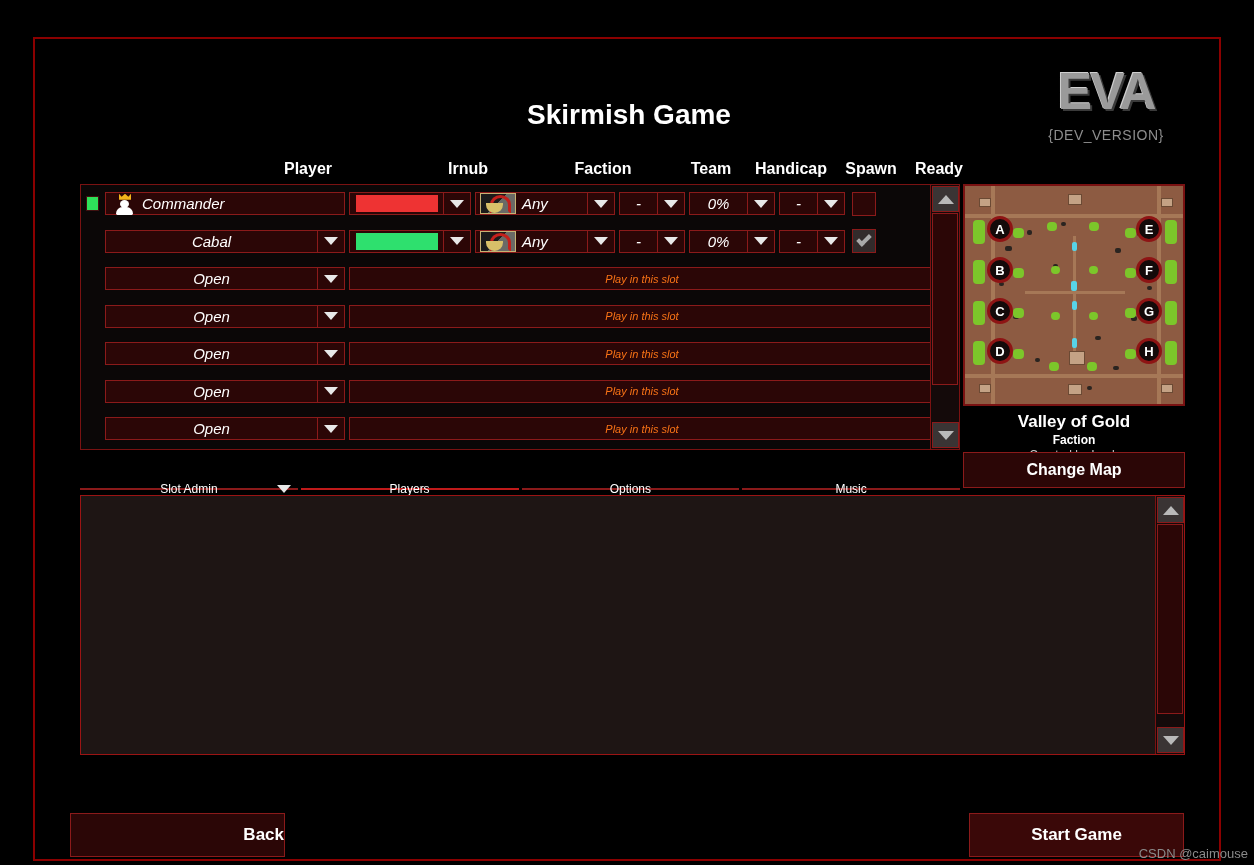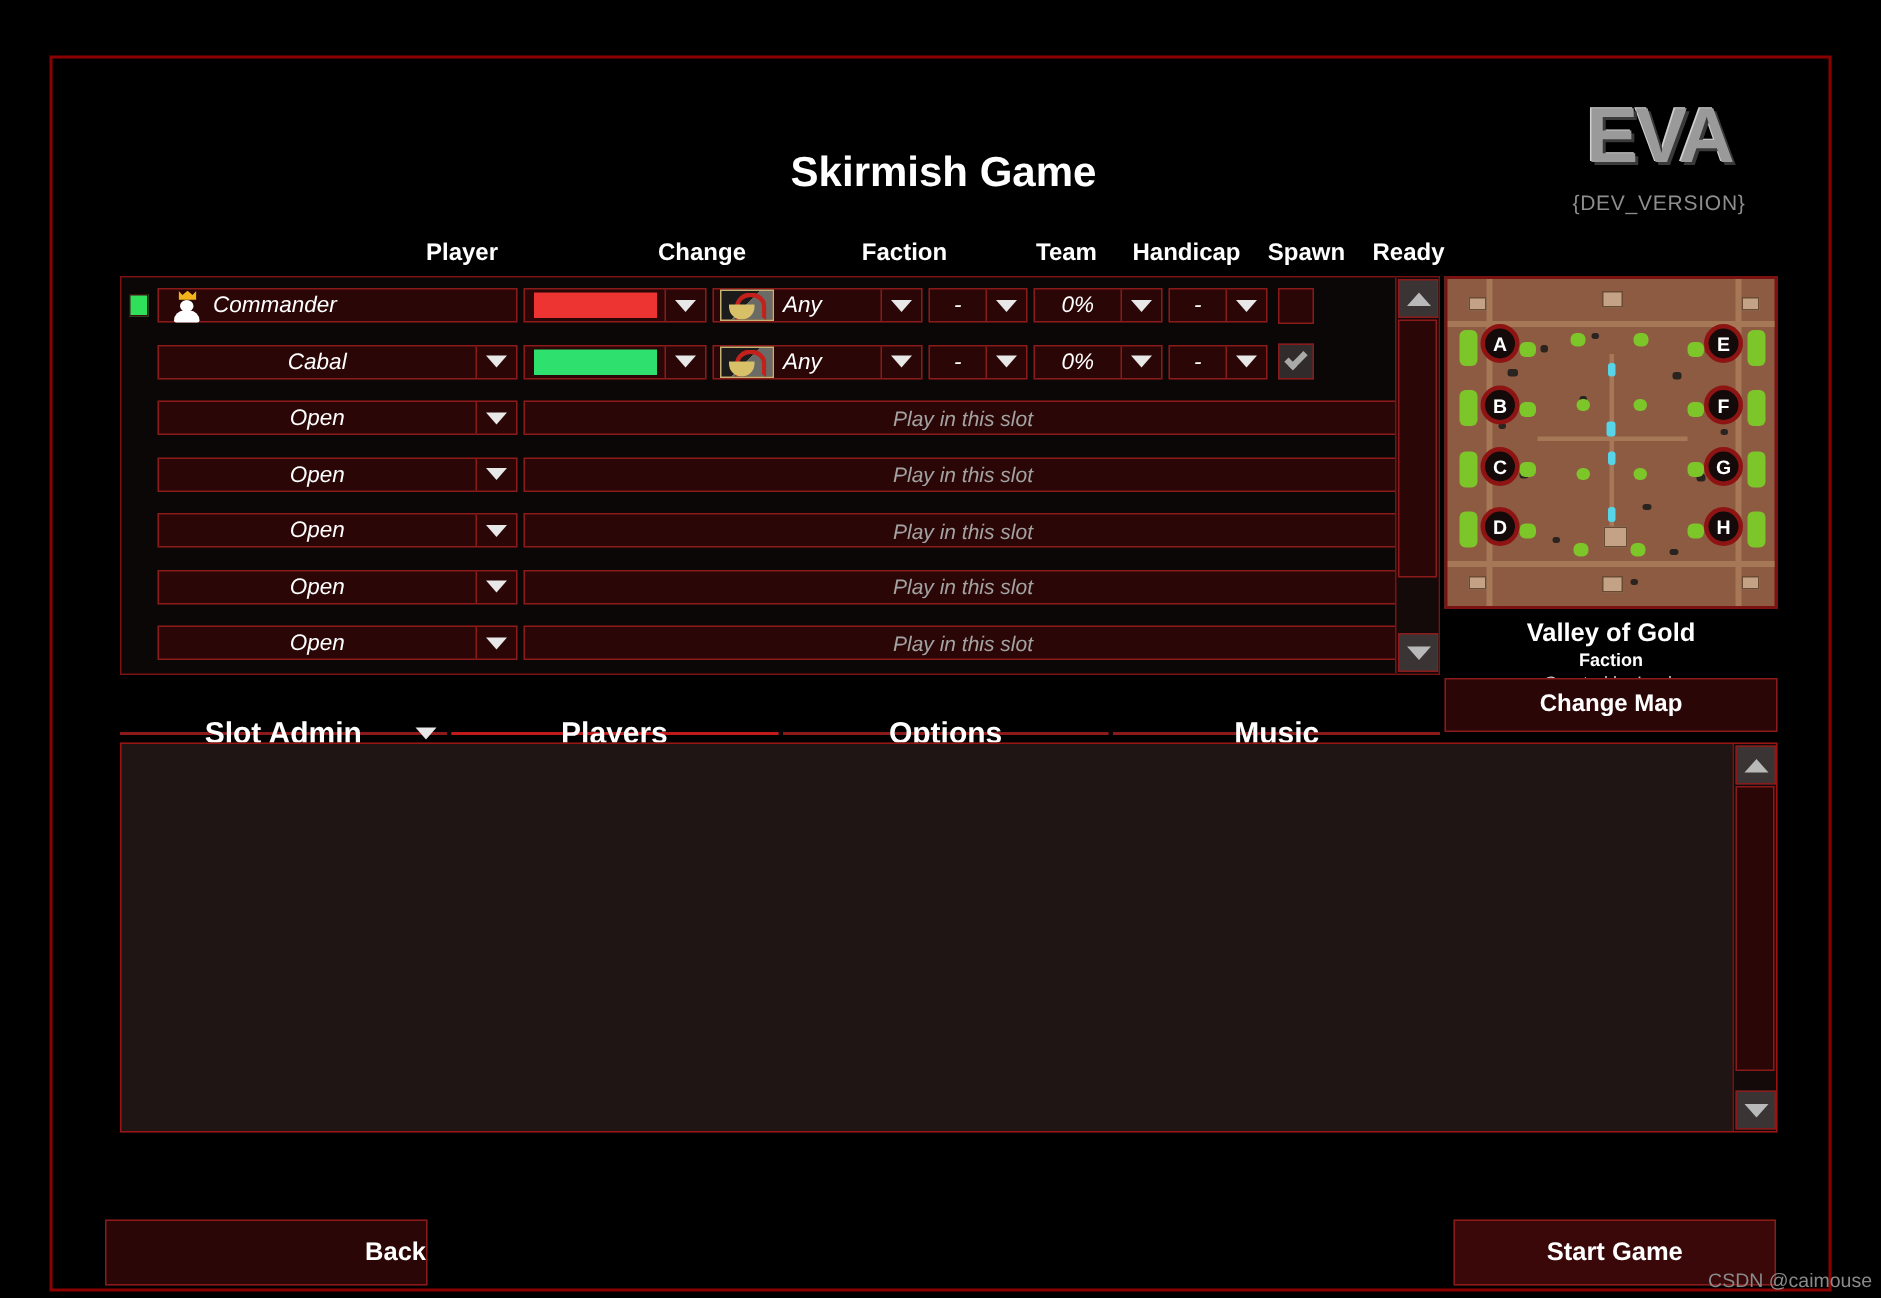--- a/index.html
+++ b/index.html
@@ -143,21 +143,21 @@
     border: 1px solid #8b1a1a; background: #2b0606;
     display: flex; align-items: center; justify-content: center;
   }
   .checkbox-inner.checked { background: #322b2b; }
   .tick {
     width: 14px; height: 8px; margin-top: -4px;
     border-left: 4px solid #a9a9a9; border-bottom: 4px solid #a9a9a9;
     transform: rotate(-45deg);
   }
   .slot-open .cell { background: #2b0606; }
-  .playslot-txt { color: #a3a3a3; font-size: 14px; }
+  .playslot-txt { color: #f97316; font-size: 11px; }
 
   
   .vscroll {
     position: absolute; top: 0; right: 0;
     width: 29px; height: 100%;
     background: #120a0a;
     border-left: 1px solid #7a1212;
   }
   .sb-btn {
     position: absolute; left: 1px; width: 27px; height: 26px;
@@ -219,21 +219,21 @@
 
   
   #tabrow {
     position: absolute; left: 45px; top: 413px;
     width: 880px; height: 36px;
     display: flex; gap: 3px;
   }
   .tab {
     flex: 1;
     background: #2b0606; border: 1px solid #8b1a1a;
-    color: #fff; font-size: 20px; font-weight: bold;
+    color: #fff; font-size: 12px; font-weight: normal;
     display: flex; align-items: center; justify-content: center;
     position: relative;
     margin-top: 36px;
   }
   .tab.active { background: #7a0f12; border-color: #c01a1a; }
   .tab.dropdown { justify-content: center; }
   .tab .caret { border-left: 1px solid #8b1a1a; position: absolute; right: 0; top: 0; height: 100%; }
   #change-map-btn {
     position: absolute; left: 928px; top: 413px;
     width: 222px; height: 36px;
@@ -294,21 +294,21 @@
 
     <div id="logo-block">
       <div class="eva-logo">EVA</div>
       <div class="dev-version">{DEV_VERSION}</div>
     </div>
 
     <div id="page-title">Skirmish Game</div>
 
     <div id="col-headers">
       <span style="left:130px;width:190px">Player</span>
-      <span style="left:325px;width:120px">Change</span>
+      <span style="left:325px;width:120px">Irnub</span>
       <span style="left:450px;width:140px">Faction</span>
       <span style="left:595px;width:66px">Team</span>
       <span style="left:665px;width:86px">Handicap</span>
       <span style="left:755px;width:66px">Spawn</span>
       <span style="left:825px;width:62px">Ready</span>
     </div>
 
     <div id="player-panel">
 
       <div class="prow">

